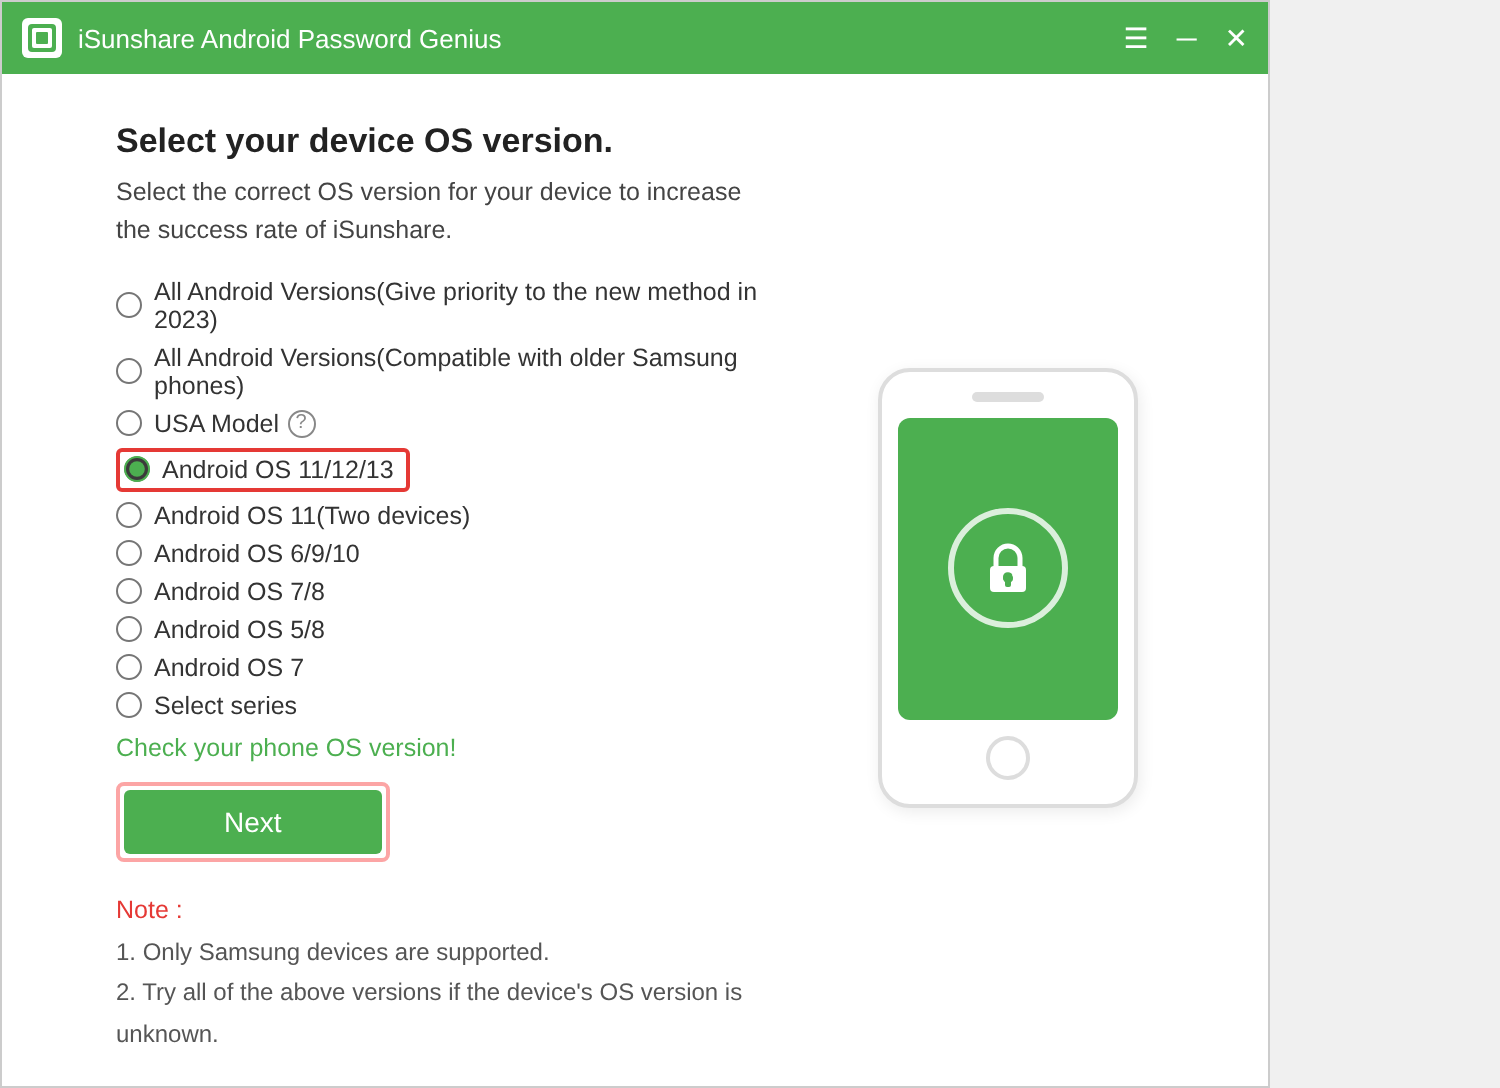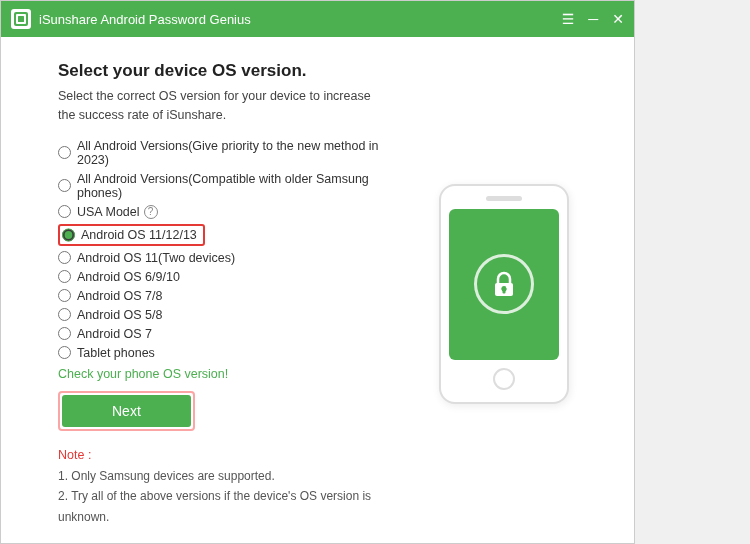--- a/index.html
+++ b/index.html
@@ -108,20 +108,21 @@
     .options-list li input[type="radio"] {
       margin-right: 6px;
       accent-color: #4caf50;
       cursor: pointer;
     }
     .selected-option {
       border: 2px solid #e53935;
       border-radius: 3px;
       padding: 2px 6px 2px 2px;
       display: inline-flex;
+      align-items: center;
     }
     .help-icon {
       display: inline-flex;
       align-items: center;
       justify-content: center;
       width: 14px;
       height: 14px;
       border-radius: 50%;
       border: 1px solid #888;
       color: #888;
@@ -298,21 +299,21 @@
             <span>Android OS 5/8</span>
           </li>
 
           <li>
             <input type="radio" name="os" style="">
             <span>Android OS 7</span>
           </li>
 
           <li>
             <input type="radio" name="os" style="">
-            <span>Tablet phones</span>
+            <span>Select series</span>
           </li>
         </ul>
 
         <a class="check-link">Check your phone OS version!</a>
         <br>
         <div class="next-btn-wrapper">
           <button class="next-btn">Next</button>
         </div>
 
         <div class="note-section">

